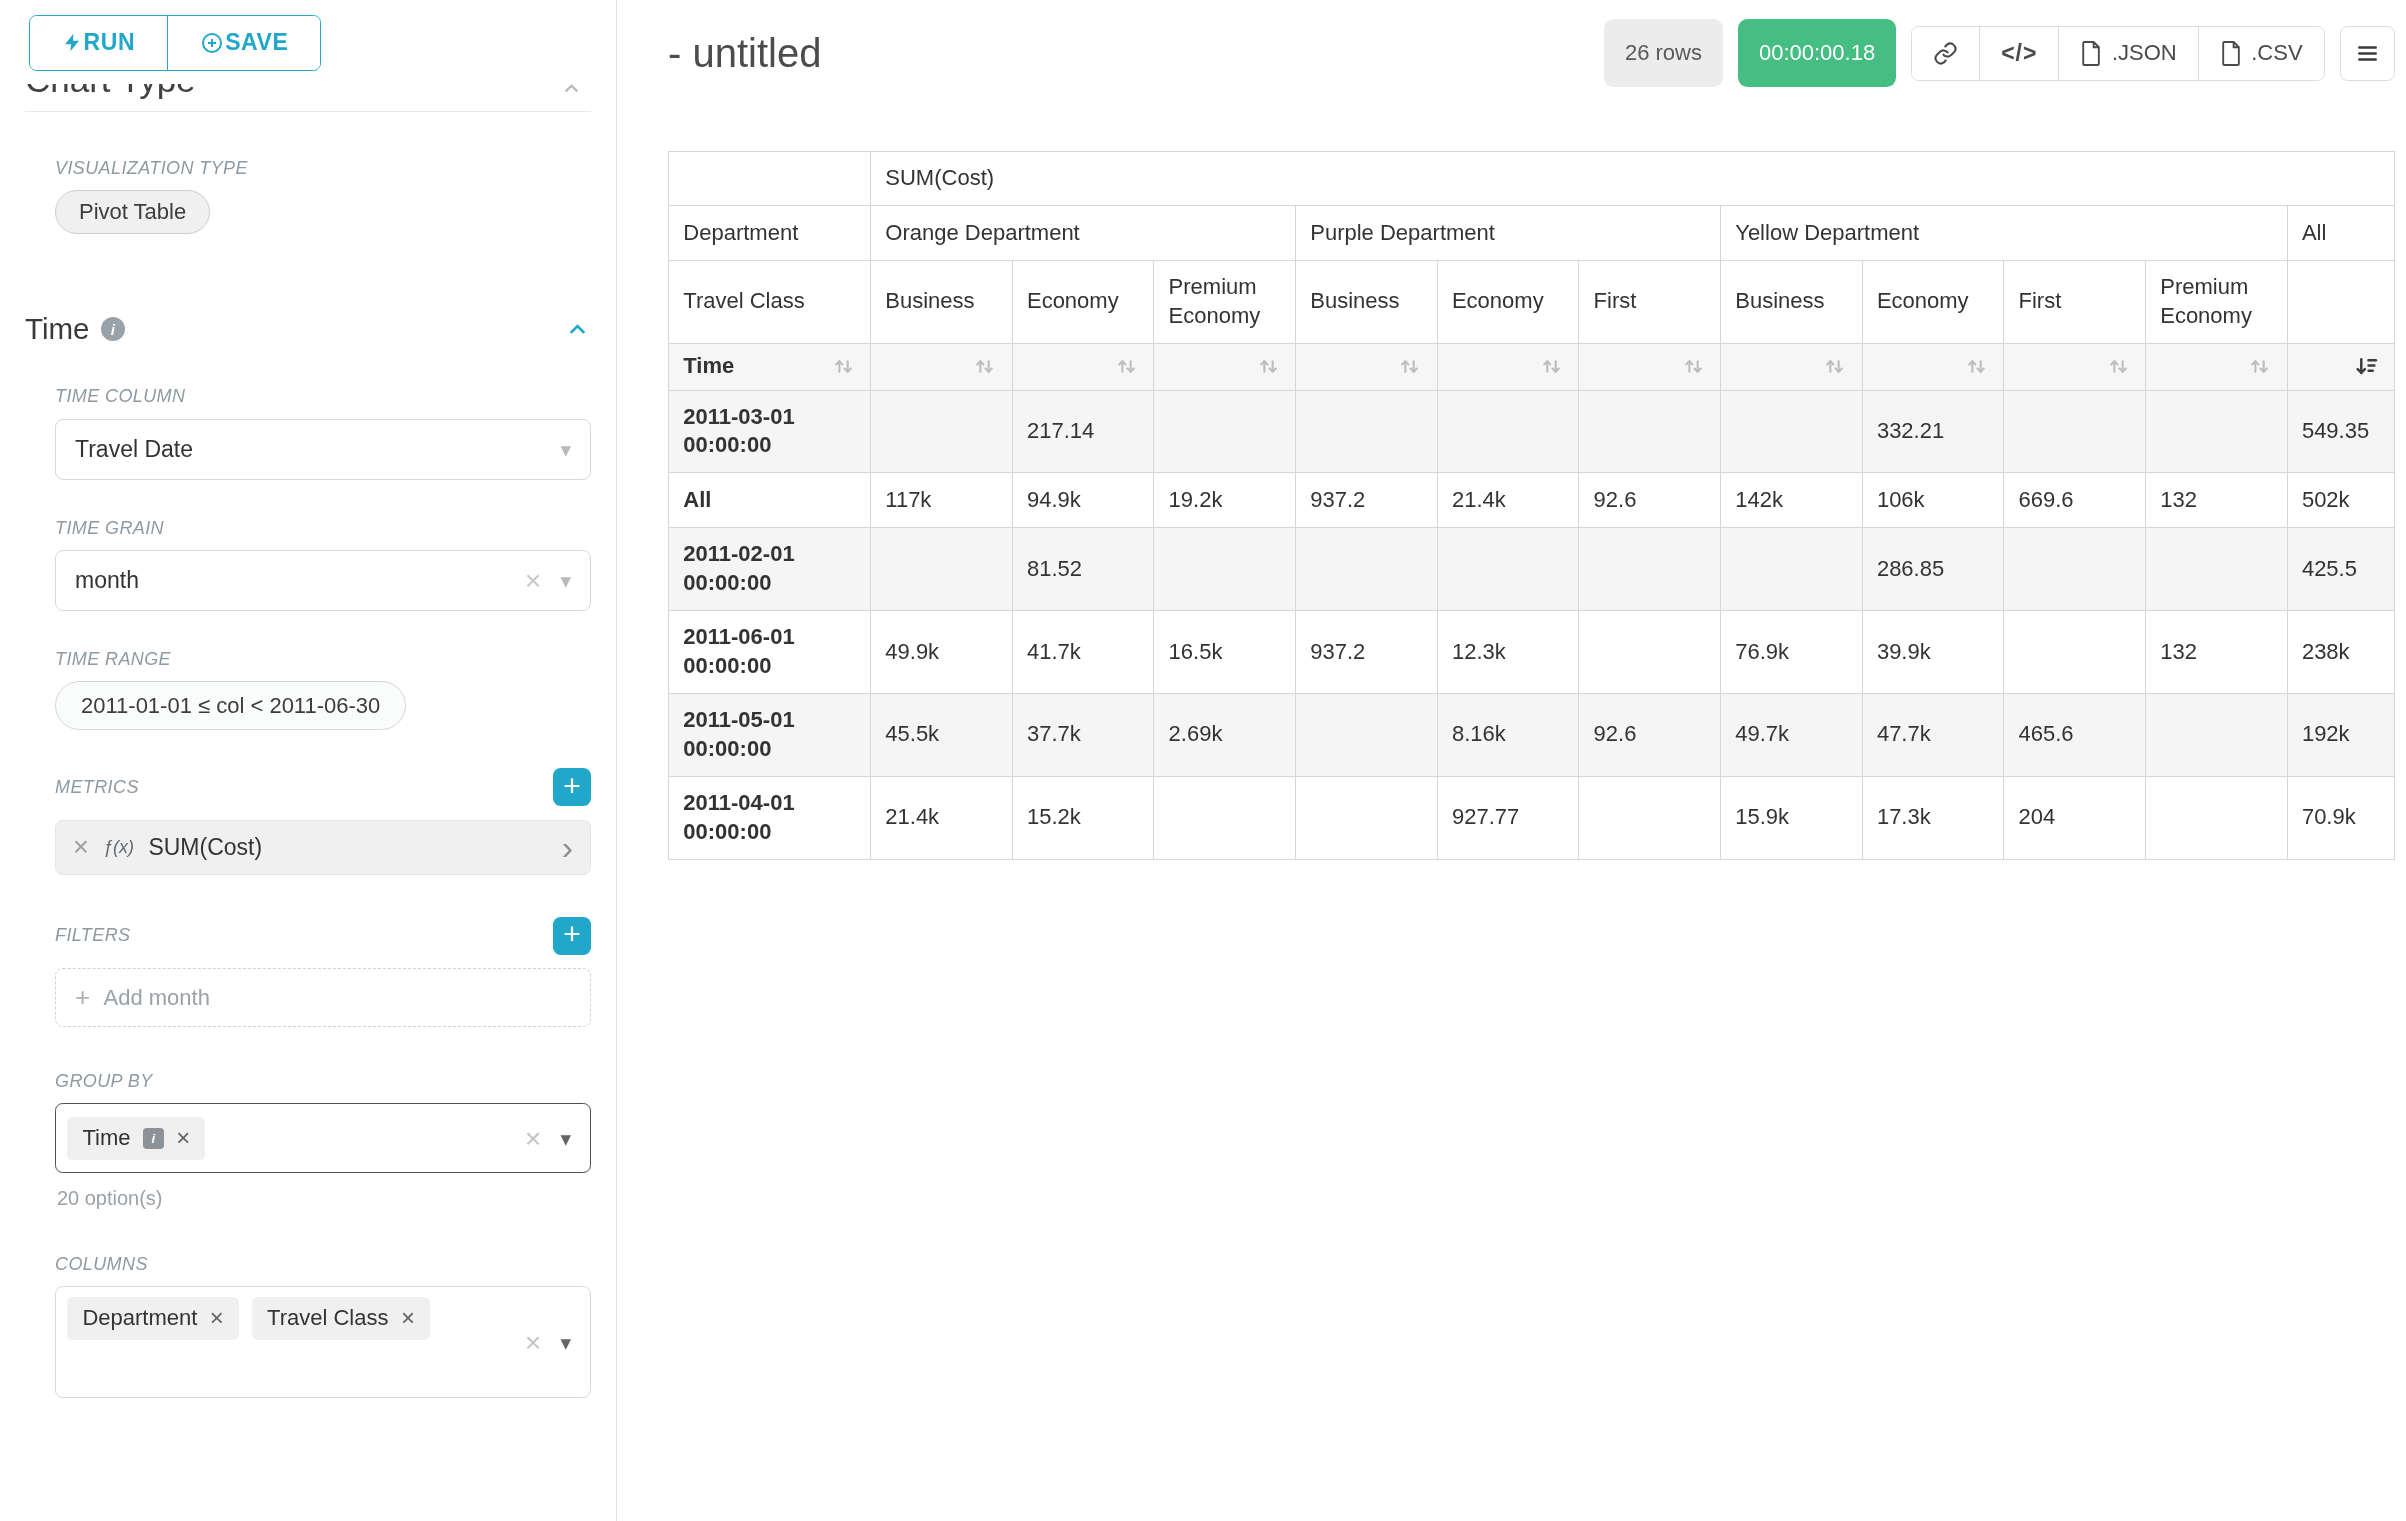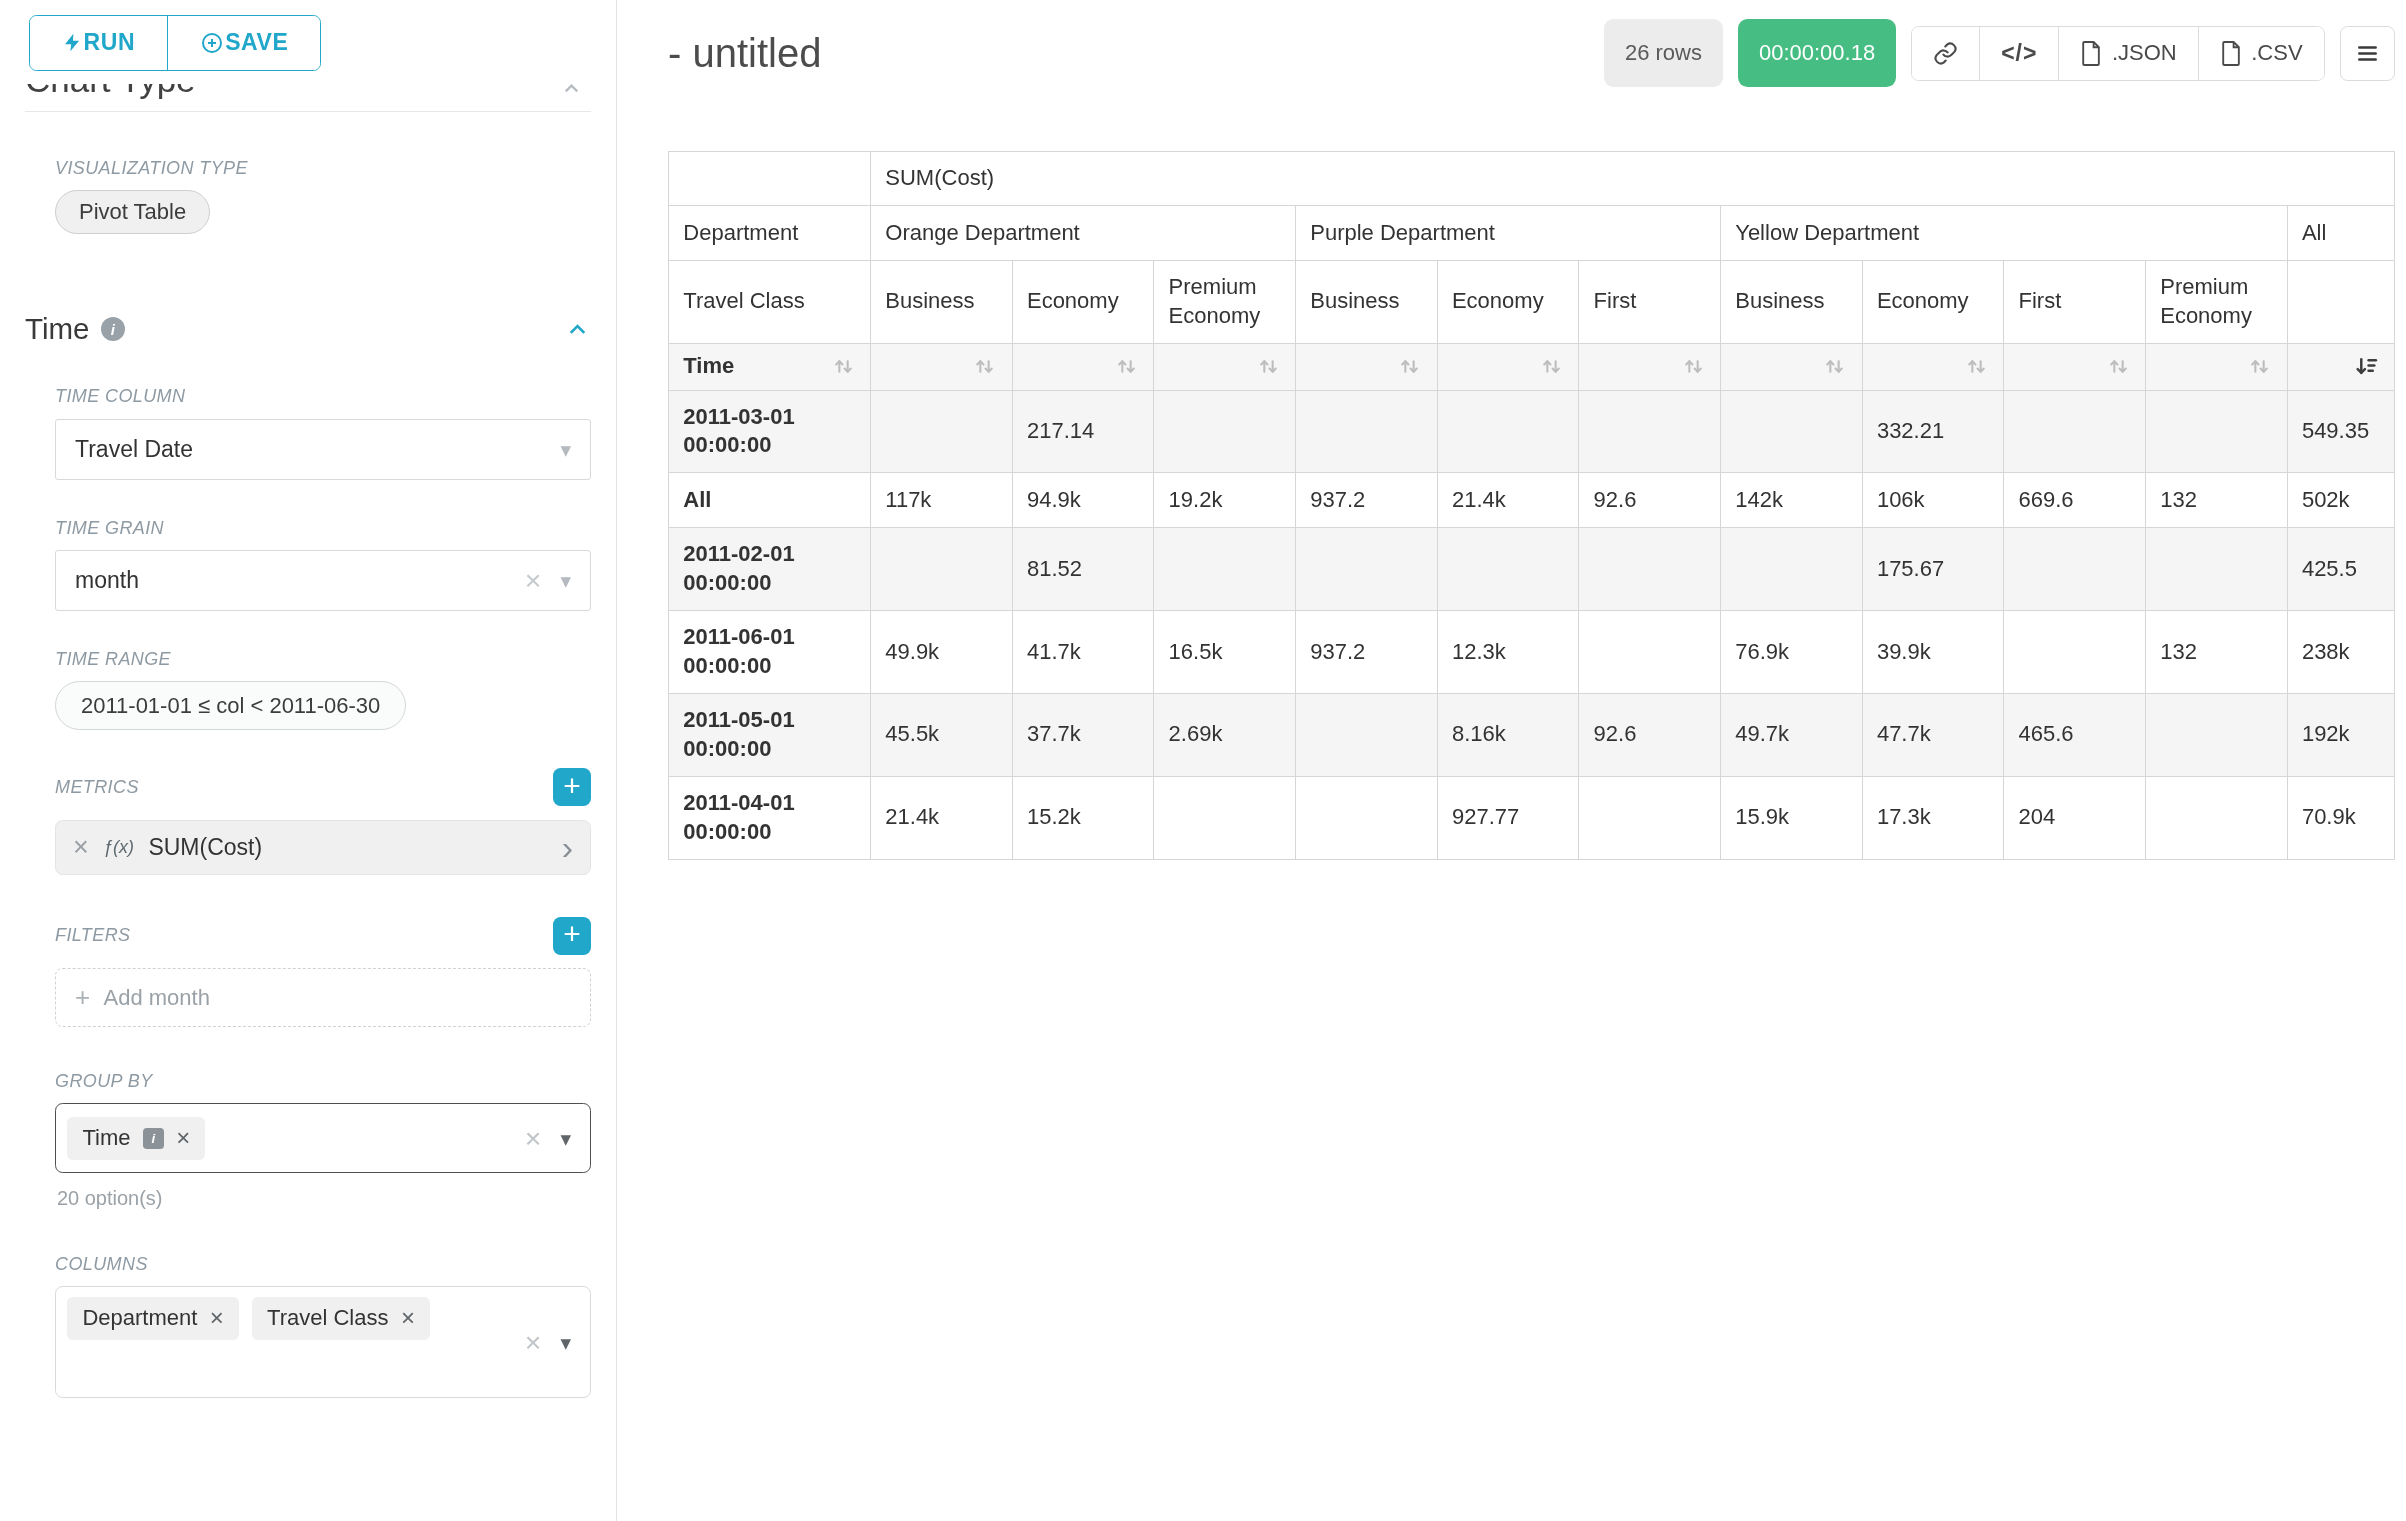--- a/index.html
+++ b/index.html
@@ -26,21 +26,21 @@
   .vt-group { margin-top:46px; }
   .viz-pill { display:inline-flex; align-items:center; height:44px; padding:0 23px; background:#f0f0f0;
       border:1.9px solid #cfcfcf; border-radius:23px; font-size:22px; color:#3c3c3c; cursor:pointer; }
 
   .section-title { display:flex; align-items:center; font-size:29.5px; color:#3a3a3a; margin:78px 0 40px; }
   .section-title .chev { margin-left:auto; cursor:pointer; }
   .info-circle { width:24px; height:24px; border-radius:50%; background:#9aa2a9; color:#fff; font-size:15px;
       font-style:italic; font-weight:bold; display:inline-flex; align-items:center; justify-content:center; margin-left:11.4px; }
 
   .field { margin-bottom:38px; }
-  .select-box { height:61px; border:1.9px solid #d9d9d9; border-radius:3px; background:#fff; display:flex;
+  .select-box { height:61px; border:1.9px solid #d9d9d9; border-radius:8px; background:#fff; display:flex;
       align-items:center; padding:0 19px; font-size:23px; color:#333; cursor:pointer;justify-content:flex-end; }
   .caret { color:#b4bac0; font-size:21px; line-height:1; }
   .push { margin-left:auto; }
   .clear-x { color:#c4c9cd; font-size:28.5px; line-height:1; margin-right:19px; cursor:pointer; }
   .range-pill { display:inline-flex; align-items:center; height:49px; padding:0 25px; border:1.9px solid #d2d7da;
       border-radius:27px; background:#fafbfb; font-size:22px; color:#3c3c3c; cursor:pointer; }
 
   .label-row { display:flex; align-items:center; justify-content:space-between; margin-bottom:13.3px; }
   .label-row .ctl-label { margin-bottom:0; }
   .plus-btn { width:38px; height:38px; border:none; border-radius:7.6px; background:var(--teal); color:#fff;
@@ -476,21 +476,21 @@
           </tr>
           <tr>
             <th class="row-label">2011-02-01 00:00:00</th>
             <td></td>
             <td>81.52</td>
             <td></td>
             <td></td>
             <td></td>
             <td></td>
             <td></td>
-            <td>175.67</td>
+            <td>286.85</td>
             <td></td>
             <td></td>
             <td>425.5</td>
           </tr>
           <tr>
             <th class="row-label">2011-06-01 00:00:00</th>
             <td>49.9k</td>
             <td>41.7k</td>
             <td>16.5k</td>
             <td>937.2</td>

